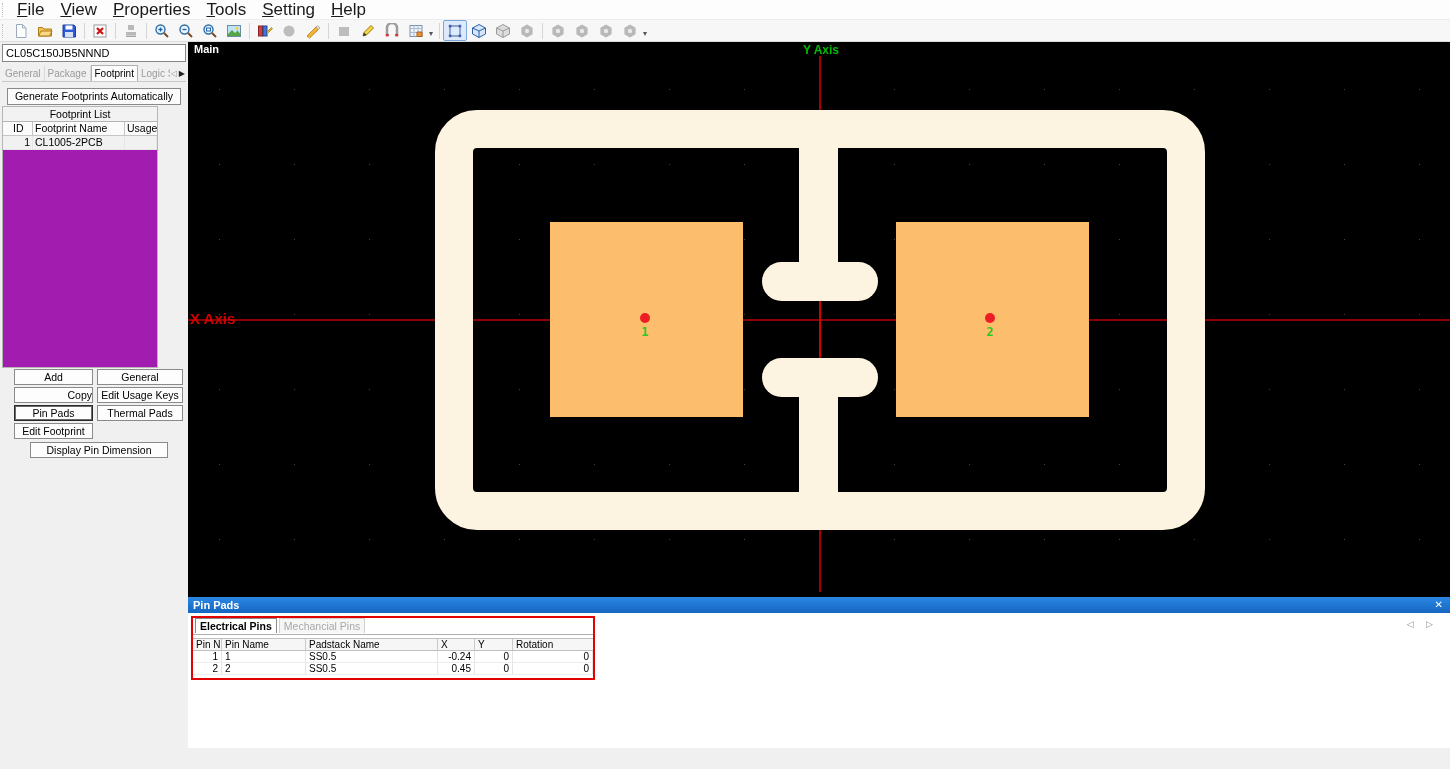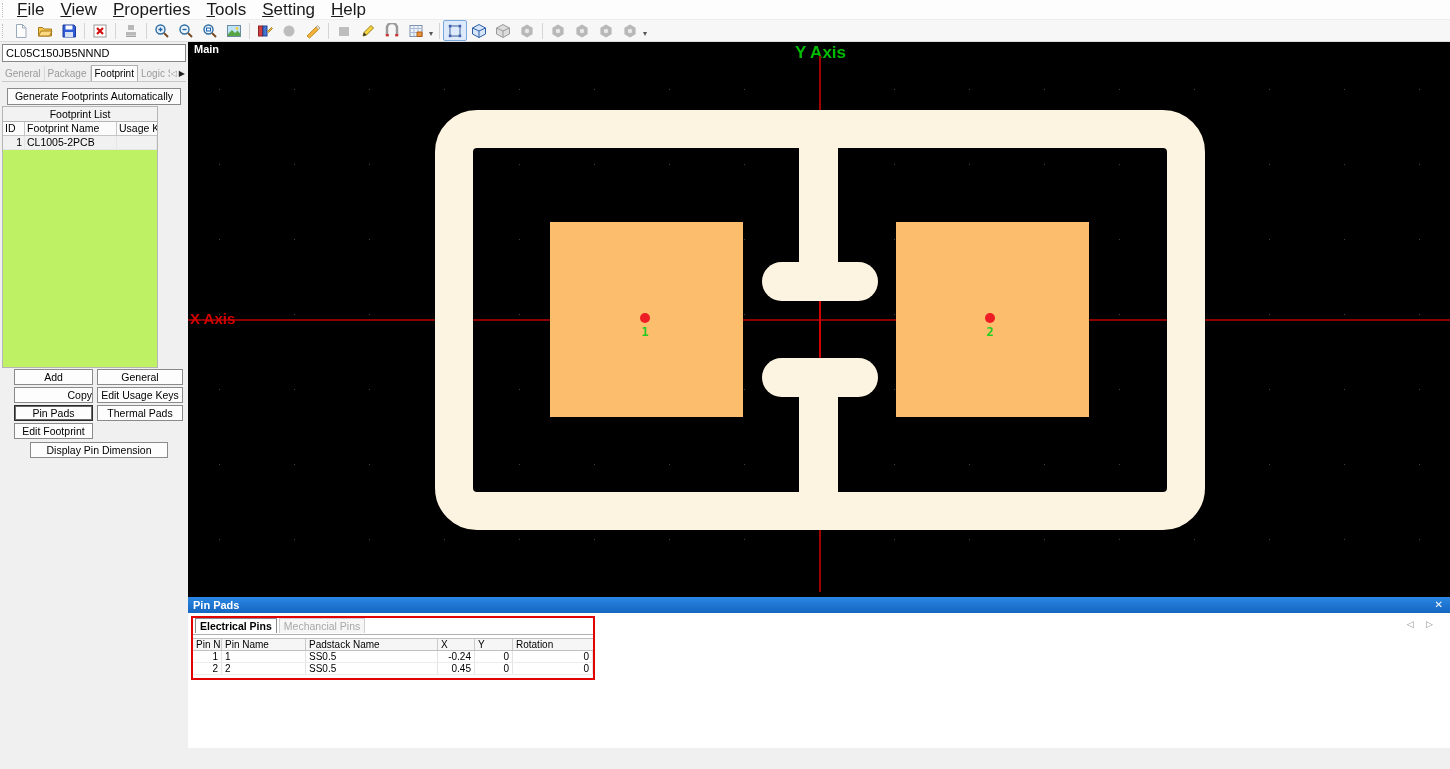--- a/index.html
+++ b/index.html
@@ -24,39 +24,39 @@
   .left-panel { position:absolute; left:0; top:42px; width:188px; height:710px; background:#f0f0f0; }
   .part-input { position:absolute; left:2px; top:2px; width:184px; height:18px; border:1px solid #888; font-family:"Liberation Sans",sans-serif; font-size:11px; padding:0 3px; color:#000; background:#fff; }
   .tabstrip { position:absolute; left:2px; top:22px; width:184px; height:18px; display:flex; align-items:flex-end; border-bottom:1px solid #c8c8c8; }
   .ltab { font-size:10px; color:#9a9a9a; padding:2px 3px; border-right:1px solid #d8d8d8; white-space:nowrap; }
   .ltab.active { color:#000; background:#fcfcfc; border:1px solid #b0b0b0; border-bottom:none; }
   .ltab.clip { overflow:hidden; max-width:40px; border-right:none; }
   .tab-arrow { font-size:8px; padding:3px 1px; }
   .tab-arrow.dim { color:#9a9a9a; }
   .tab-arrow.dark { color:#222; }
   .gen-btn { position:absolute; left:7px; top:46px; width:174px; height:17px; background:#fbfbfb; border:1px solid #8a8a8a; font-size:10.5px; color:#000; text-align:center; line-height:15px; }
-  .list-box { position:absolute; left:2px; top:64px; width:156px; height:262px; background:#bef264; border:1px solid #b5b5b5; }
+  .list-box { position:absolute; left:2px; top:64px; width:156px; height:262px; background:#a21caf; border:1px solid #b5b5b5; }
   .list-title { height:15px; background:#f2f2f2; border-bottom:1px solid #b5b5b5; font-size:10.5px; text-align:center; line-height:14px; color:#000; }
   .frow { display:flex; font-size:10.5px; height:14px; line-height:13px; }
   .frow.head { border-bottom:1px solid #c5c5c5; background:#fbfbfb; }
   .frow.data { background:#f1f1f1; border-bottom:1px solid #e6e6e6; }
   .fcell { padding:0 2px; border-right:1px solid #c5c5c5; overflow:hidden; white-space:nowrap; }
   .frow.data .fcell { border-right:1px solid #e6e6e6; }
-  .fc-id { width:22px; }
+  .fc-id { width:22px;margin-left:8px; }
   .fc-name { width:92px; }
   .fc-keys { flex:1; border-right:none; }
   .fc-id.val { text-align:right; }
   .pbtn { position:absolute; height:16px; background:#fdfdfd; border:1px solid #8a8a8a; font-size:10.5px; color:#000; text-align:center; line-height:14px; }
   .pbtn.focused { border:1px solid #2a2a2a; box-shadow:inset 0 0 0 1px #6a6a6a; }
 
   
   .canvas { position:absolute; left:188px; top:42px; width:1262px; height:555px; background-color:#000; overflow:hidden;
             background-image:radial-gradient(circle 1.2px, #444 55%, transparent 60%); background-size:75px 75px; background-position:69px 10px; }
   .view-label { position:absolute; left:6px; top:1px; color:#fff; font-size:11px; font-weight:bold; }
-  .yaxis-label { position:absolute; left:607px; top:1px; width:52px; color:#00bb00; font-size:17px; font-weight:bold; }
+  .yaxis-label { position:absolute; left:607px; top:1px; width:52px; text-align:center; color:#00bb00; font-size:12px; font-weight:bold; }
   .xaxis-label { position:absolute; left:2px; top:268px; color:#d40000; font-size:15px; font-weight:bold; z-index:3; }
   .h-axis { position:absolute; left:0; top:277px; width:1262px; height:2px; background:#8b0000; z-index:1; }
   .v-axis { position:absolute; left:631px; top:14px; width:2px; height:536px; background:#a00000; z-index:1; }
   .v-axis-bright { position:absolute; left:631px; top:259px; width:2px; height:56px; background:#d20000; z-index:1; }
   .silk { background:#fdf3e1; position:absolute; z-index:2; }
   .band { left:247px; top:68px; width:770px; height:420px; background:transparent; border:38px solid #fdf3e1; border-radius:42px; }
   .stem-top { left:611px; top:95px; width:39px; height:127px; }
   .cap-top { left:574px; top:220px; width:116px; height:39px; border-radius:20px; }
   .cap-bot { left:574px; top:316px; width:116px; height:39px; border-radius:20px; }
   .stem-bot { left:611px; top:352px; width:39px; height:136px; }

